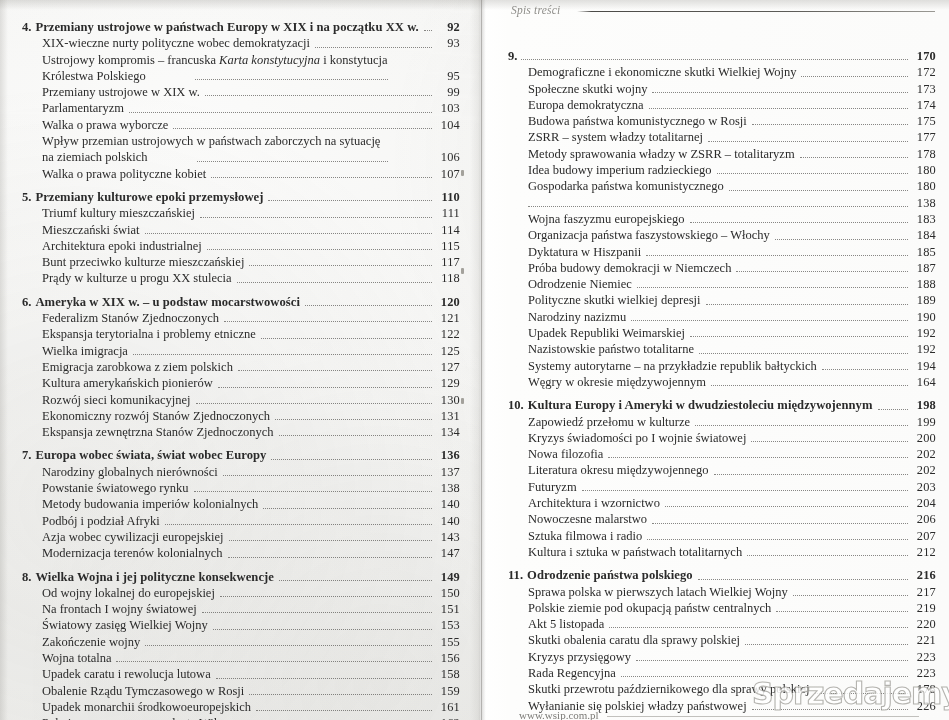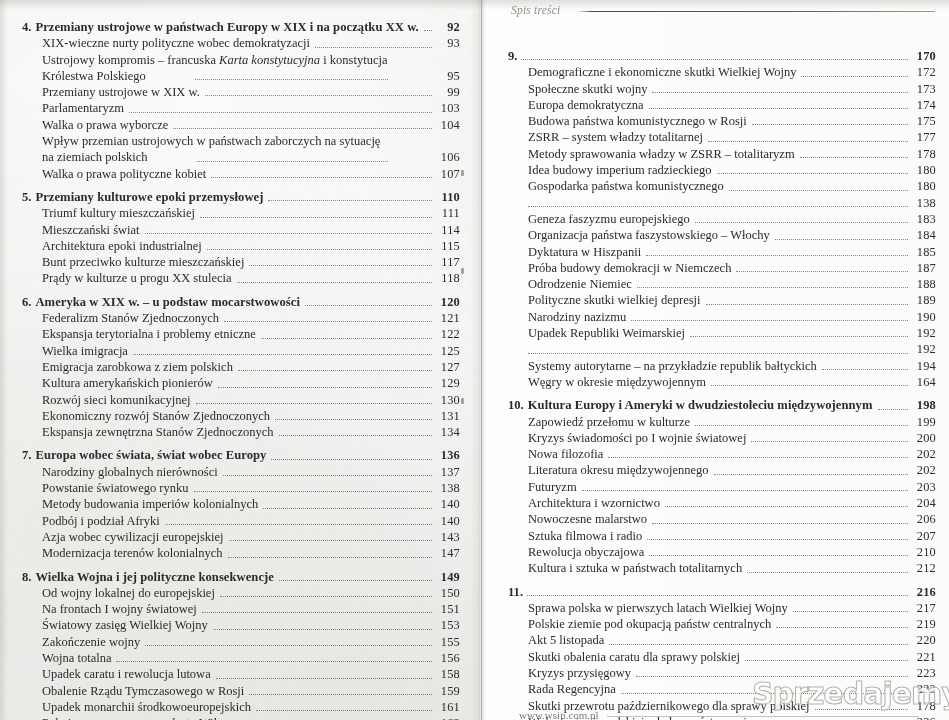--- a/index.html
+++ b/index.html
@@ -538,21 +538,21 @@
         <li class="entry section">
           <span class="e-title">Gospodarka państwa komunistycznego</span>
           <span class="leader"></span>
           <span class="e-page">180</span>
         </li>
         <li class="entry section">
           <span class="leader"></span>
           <span class="e-page">138</span>
         </li>
         <li class="entry section">
-          <span class="e-title">Geneza faszyzmu europejskiego</span>
+          <span class="e-title">Wojna faszyzmu europejskiego</span>
           <span class="leader"></span>
           <span class="e-page">183</span>
         </li>
         <li class="entry section">
           <span class="e-title">Organizacja państwa faszystowskiego – Włochy</span>
           <span class="leader"></span>
           <span class="e-page">184</span>
         </li>
         <li class="entry section">
           <span class="e-title">Dyktatura w Hiszpanii</span>
@@ -578,20 +578,21 @@
           <span class="e-title">Narodziny nazizmu</span>
           <span class="leader"></span>
           <span class="e-page">190</span>
         </li>
         <li class="entry section">
           <span class="e-title">Upadek Republiki Weimarskiej</span>
           <span class="leader"></span>
           <span class="e-page">192</span>
         </li>
         <li class="entry section">
+          <span class="e-title">Nazistowskie państwo totalitarne</span>
           <span class="leader"></span>
           <span class="e-page">192</span>
         </li>
         <li class="entry section">
           <span class="e-title">Systemy autorytarne – na przykładzie republik bałtyckich</span>
           <span class="leader"></span>
           <span class="e-page">194</span>
         </li>
         <li class="entry section">
           <span class="e-title">Węgry w okresie międzywojennym</span>
@@ -638,31 +639,27 @@
           <span class="e-title">Nowoczesne malarstwo</span>
           <span class="leader"></span>
           <span class="e-page">206</span>
         </li>
         <li class="entry section">
           <span class="e-title">Sztuka filmowa i radio</span>
           <span class="leader"></span>
           <span class="e-page">207</span>
         </li>
         <li class="entry section">
-          <span class="e-title">Rewolucja obyczajowa</span>
-          <span class="leader"></span>
-          <span class="e-page">210</span>
-        </li>
-        <li class="entry section">
           <span class="e-title">Kultura i sztuka w państwach totalitarnych</span>
           <span class="leader"></span>
           <span class="e-page">212</span>
         </li>
         <li class="entry chapter">
           <span class="num-prefix">11.</span>
+          <span class="e-title">Odrodzenie państwa polskiego</span>
           <span class="leader"></span>
           <span class="e-page">216</span>
         </li>
         <li class="entry section">
           <span class="e-title">Sprawa polska w pierwszych latach Wielkiej Wojny</span>
           <span class="leader"></span>
           <span class="e-page">217</span>
         </li>
         <li class="entry section">
           <span class="e-title">Polskie ziemie pod okupacją państw centralnych</span>

